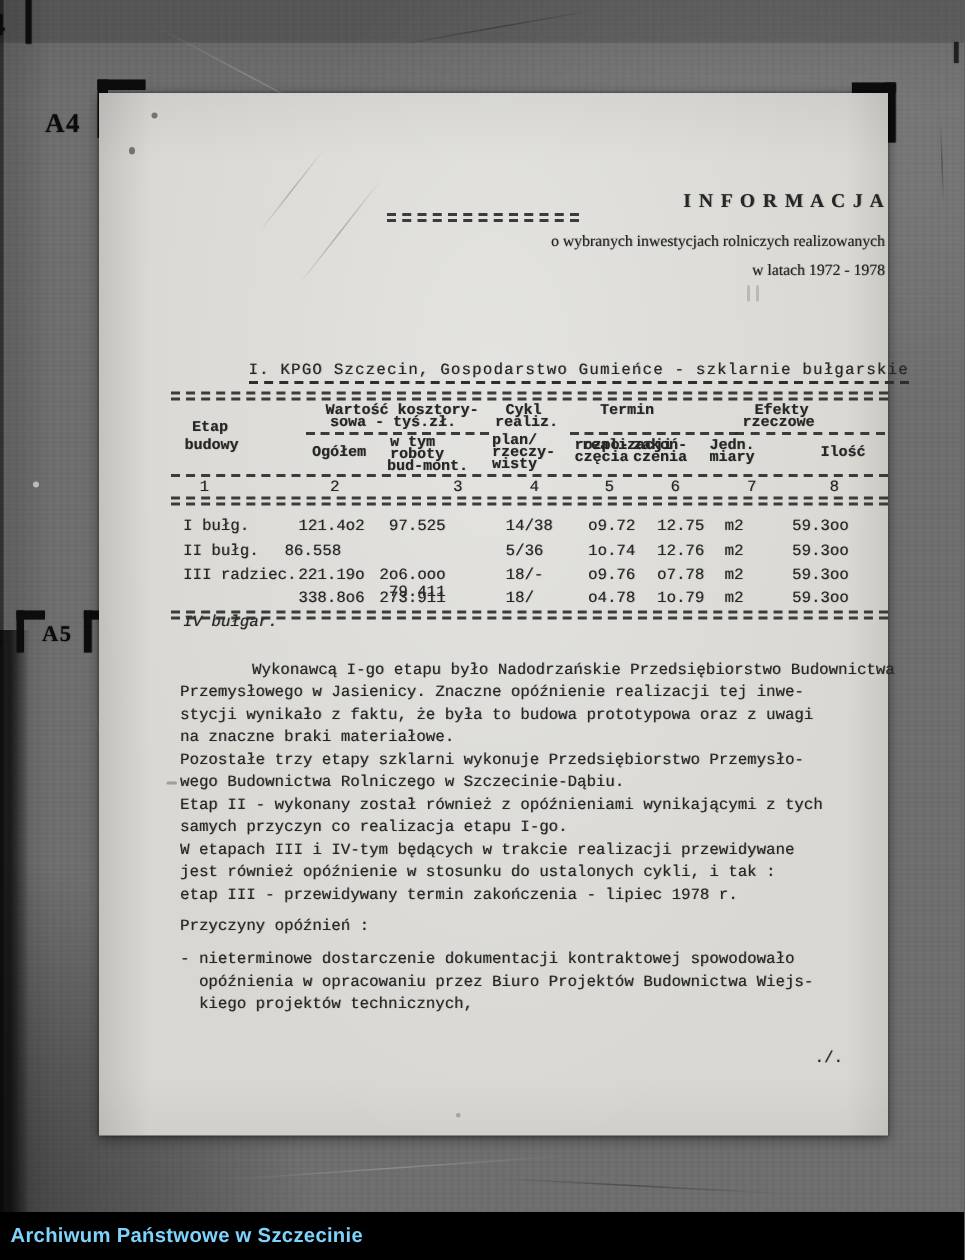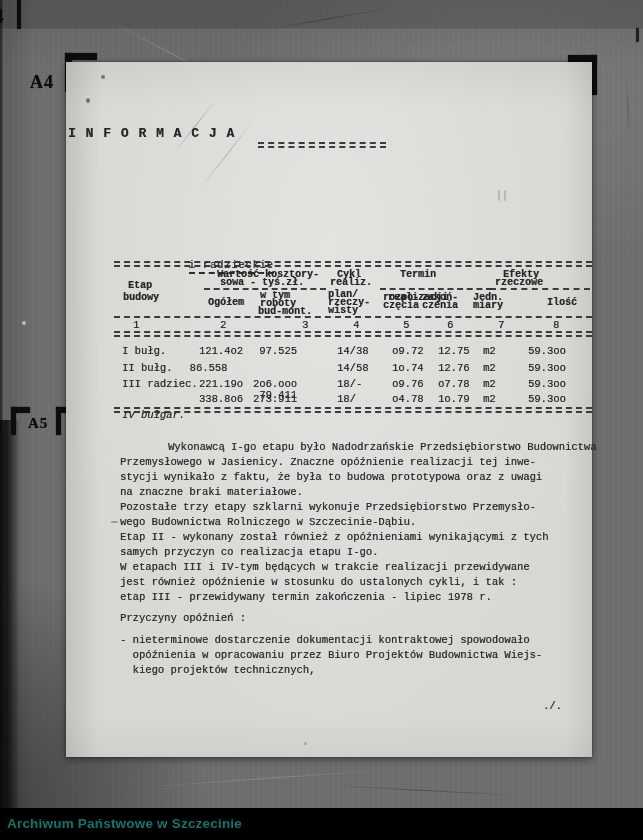--- a/index.html
+++ b/index.html
@@ -31,38 +31,38 @@
       linear-gradient(270deg, rgba(0,0,0,0.07), transparent 28px),
       linear-gradient(180deg, rgba(0,0,0,0.05), transparent 46px),
       linear-gradient(0deg, rgba(0,0,0,0.04), transparent 40px),
       #d8d7d2;
     box-shadow:0 2px 8px rgba(0,0,0,0.45), 0 0 2px rgba(0,0,0,0.4);
   }
   .doc, .doc *{font-family:"Liberation Mono","DejaVu Sans Mono",monospace;}
   .t{position:absolute;color:#262626;font-size:10.5px;line-height:15px;white-space:pre;
      text-shadow:0.4px 0.3px 0.6px rgba(45,45,45,0.55);}
   .bold{font-weight:bold;}
-  .ctr{left:2px;width:512px;text-align:left;}
+  .ctr{left:12px;width:512px;text-align:right;font-family:Liberation Serif, serif;}
   
   .dash1{position:absolute;height:0;border-top:2px dashed #2e2e2e;opacity:.92;}
   .dash2{position:absolute;height:2px;border-top:2px dashed #2e2e2e;border-bottom:2px dashed #2e2e2e;opacity:.92;}
   .u-dash{border-bottom:2px dashed #2e2e2e;padding-bottom:1px;}
   
   .tbl{position:absolute;left:48px;top:199px;width:478px;height:152px;}
   .tbl .t{font-size:10px;line-height:10px;}
   .tbl .num{font-size:10.5px;}
   .row .t{font-size:10.5px;line-height:12px;}
   .speck{position:absolute;background:rgba(40,40,40,.55);border-radius:50%;}
   .pscratch{position:absolute;width:1px;background:linear-gradient(180deg,transparent,rgba(80,80,80,0.35),transparent);}
   
   .hand7{position:absolute;left:541px;top:62px;transform:rotate(6deg);}
   
   .footer{
     position:absolute;left:0;top:808px;width:643px;height:32px;background:#000;
-    color:#0f766e;font-weight:bold;font-size:13.5px;line-height:31px;
+    color:#7dd3fc;font-weight:bold;font-size:13.5px;line-height:31px;
     font-family:"Liberation Sans",sans-serif;padding-left:7px;box-sizing:border-box;letter-spacing:.2px;
   }
 </style>
 </head>
 <body>
 
 <div class="stage">
 
   <div>
     <div class="scratch" style="left:90px;top:55px;width:170px;transform:rotate(28deg);"></div>
@@ -121,23 +121,25 @@
       <div class="pscratch" style="left:160px;top:48px;height:90px;transform:rotate(38deg);"></div>
       <div class="speck" style="left:432px;top:128px;width:2px;height:11px;border-radius:1px;opacity:.35;"></div>
       <div class="speck" style="left:438px;top:128px;width:2px;height:11px;border-radius:1px;opacity:.35;"></div>
       <div class="speck" style="left:45px;top:459px;width:7px;height:2px;border-radius:1px;opacity:.6;"></div>
       <div class="speck" style="left:238px;top:680px;width:3px;height:3px;opacity:.5;"></div>
     </div>
 
     <div class="t bold ctr" style="top:64px;font-size:13px;letter-spacing:1px;">I N F O R M A C J A</div>
     <div class="dash2" style="left:192px;top:80px;width:128px;"></div>
 
-
-    <div class="t" style="left:80px;top:181px;letter-spacing:.8px;">
-      <span class="u-dash">i radzieckie</span>
+    <div class="t ctr" style="top:92px;">o wybranych inwestycjach rolniczych realizowanych</div>
+    <div class="t ctr" style="top:111px;">w latach 1972 - 1978</div>
+
+    <div class="t" style="left:57px;top:163px;letter-spacing:.8px;">
+      <span class="u-dash">I. KPGO Szczecin, Gospodarstwo Gumieńce - szklarnie bułgarskie</span>
     </div>
 
     <div class="tbl">
       <div class="dash2" style="left:0;top:0;width:478px;"></div>
 
       <div class="t bold" style="left:103px;top:9px;">Wartość kosztory-</div>
       <div class="t bold" style="left:106px;top:17px;">sowa - tyś.zł.</div>
       <div class="dash1" style="left:90px;top:27px;width:122px;"></div>
 
       <div class="t bold" style="left:14px;top:20px;">Etap</div>
@@ -193,21 +195,21 @@
         <div class="t" style="left:223px;top:84px;">14/38</div>
         <div class="t" style="left:278px;top:84px;">o9.72</div>
         <div class="t" style="left:324px;top:84px;">12.75</div>
         <div class="t" style="left:369px;top:84px;">m2</div>
         <div class="t" style="left:414px;top:84px;">59.3oo</div>
       </div>
       <div class="row">
         <div class="t" style="left:8px;top:101px;">II bułg.</div>
         <div class="t" style="left:60px;top:101px;width:69px;text-align:center;">86.558</div>
         <div class="t" style="left:120px;top:101px;width:63px;text-align:right;margin-top:27px;">79.411</div>
-        <div class="t" style="left:223px;top:101px;">14/58</div>
+        <div class="t" style="left:223px;top:101px;">5/36</div>
         <div class="t" style="left:278px;top:101px;">1o.74</div>
         <div class="t" style="left:324px;top:101px;">12.76</div>
         <div class="t" style="left:369px;top:101px;">m2</div>
         <div class="t" style="left:414px;top:101px;">59.3oo</div>
       </div>
       <div class="row">
         <div class="t" style="left:8px;top:117px;">III radziec.</div>
         <div class="t" style="left:60px;top:117px;width:69px;text-align:right;">221.19o</div>
         <div class="t" style="left:120px;top:117px;width:63px;text-align:right;">2o6.ooo</div>
         <div class="t" style="left:223px;top:117px;">18/-</div>

